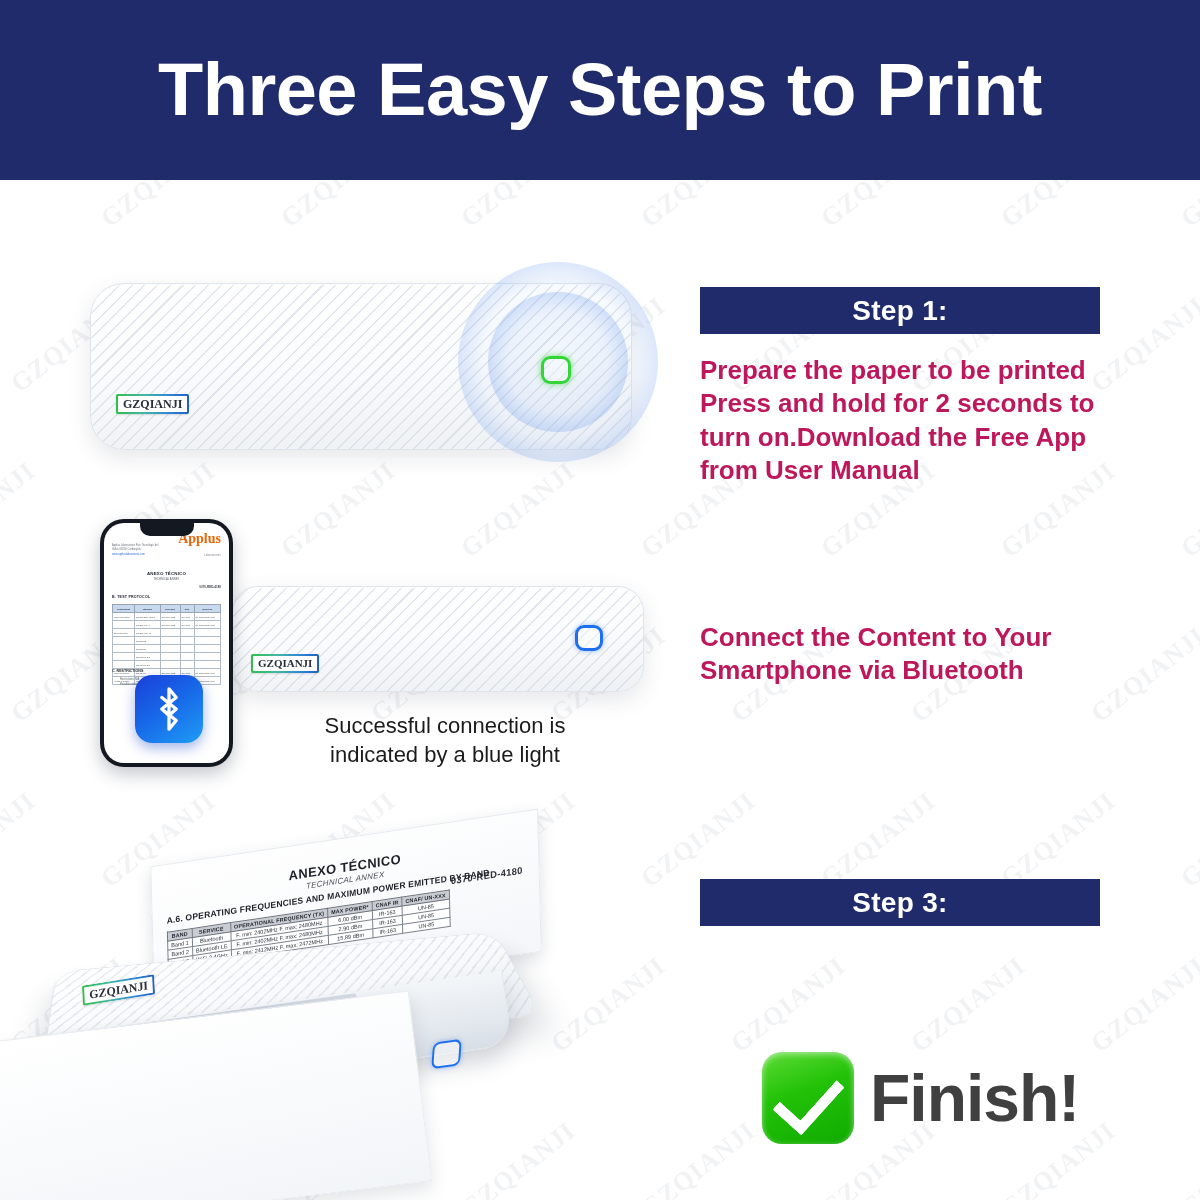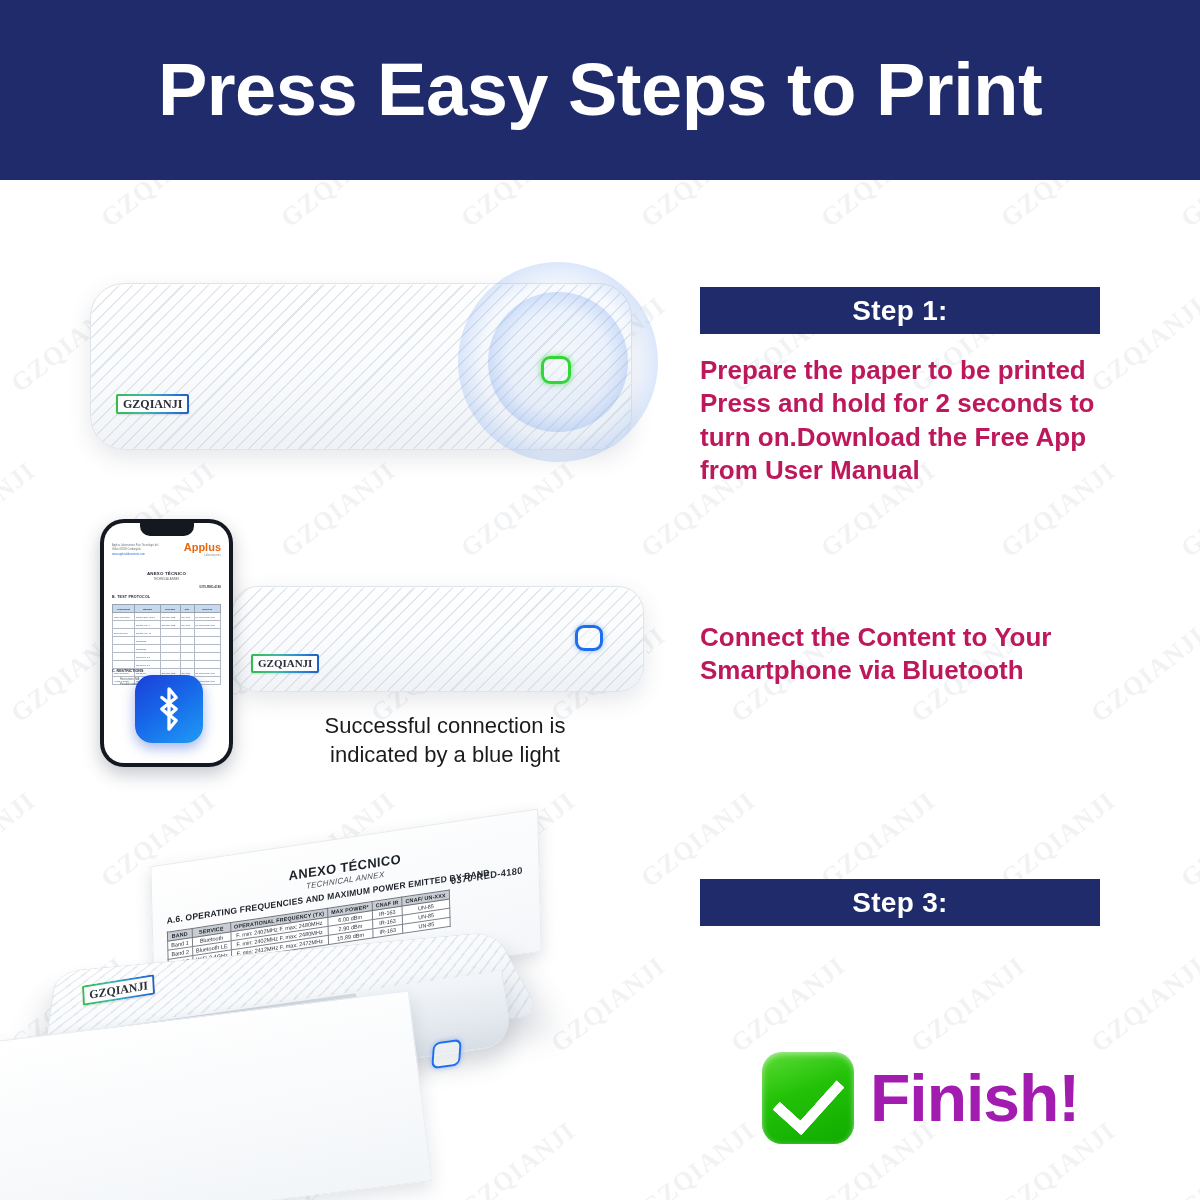--- a/index.html
+++ b/index.html
@@ -109,21 +109,21 @@
     left: 27px; top: 14px;
     width: 28px; height: 54px;
     border: solid #ffffff;
     border-width: 0 11px 11px 0;
     transform: rotate(42deg);
     border-radius: 2px;
   }
   .finish-label {
     font-size: 66px;
     font-weight: bold;
-    color: #a21caf;
+    color: #404040;
     letter-spacing: -1px;
     line-height: 1;
   }
 
   
   .printer {
     position: absolute;
     border-radius: 34px;
     background:
       repeating-linear-gradient(-45deg,
@@ -207,23 +207,23 @@
     position: absolute;
     left: 50%; top: 0;
     transform: translateX(-50%);
     width: 54px; height: 13px;
     background: #141821;
     border-radius: 0 0 10px 10px;
     z-index: 5;
   }
   .doc { position: absolute; inset: 0; padding: 16px 7px 0 7px; box-sizing: border-box; }
   .doc-brand {
-    position: absolute; right: 8px; top: 18px;
-    font-size: 11px; font-weight: bold; color: #e8670c;
-    font-family: Liberation Sans, sans-serif;
+    position: absolute; right: 8px; top: 8px;
+    font-size: 14px; font-weight: bold; color: #e8670c;
+    font-family: Liberation Serif, serif;
   }
   .doc-brand-sub {
     position: absolute; right: 8px; top: 31px;
     font-size: 2.6px; color: #7a8088; letter-spacing: .2px;
   }
   .doc-meta-left {
     position: absolute; left: 8px; top: 21px;
     font-size: 2.6px; color: #6b7178; line-height: 1.65; width: 52px;
   }
   .doc-meta-link { color: #2f6fd0; }
@@ -459,21 +459,21 @@
       <div class="wm" style="left: 90px; top: 1155px;">GZQIANJI</div>
       <div class="wm" style="left: 270px; top: 1155px;">GZQIANJI</div>
       <div class="wm" style="left: 450px; top: 1155px;">GZQIANJI</div>
       <div class="wm" style="left: 630px; top: 1155px;">GZQIANJI</div>
       <div class="wm" style="left: 810px; top: 1155px;">GZQIANJI</div>
       <div class="wm" style="left: 990px; top: 1155px;">GZQIANJI</div>
       <div class="wm" style="left: 1170px; top: 1155px;">GZQIANJI</div>
     </div>
 
   <div class="banner">
-    <div class="banner-title">Press Easy Steps to Print</div>
+    <div class="banner-title">Three Easy Steps to Print</div>
   </div>
 
   <div class="printer" id="printer-top" style="left:90px; top:283px; width:540px; height:165px;">
     <div class="printer-logo" style="left:25px; bottom:35px;">
       <div class="printer-logo-inner" style="font-size:12px;">GZQIANJI</div>
     </div>
     <div class="power-btn green" style="right:60px; top:72px; width:24px; height:22px;"></div>
   </div>
   <div class="glow-ring glow-outer" style="left:458px; top:262px; width:200px; height:200px;"></div>
   <div class="glow-ring glow-inner" style="left:488px; top:292px; width:140px; height:140px;"></div>

